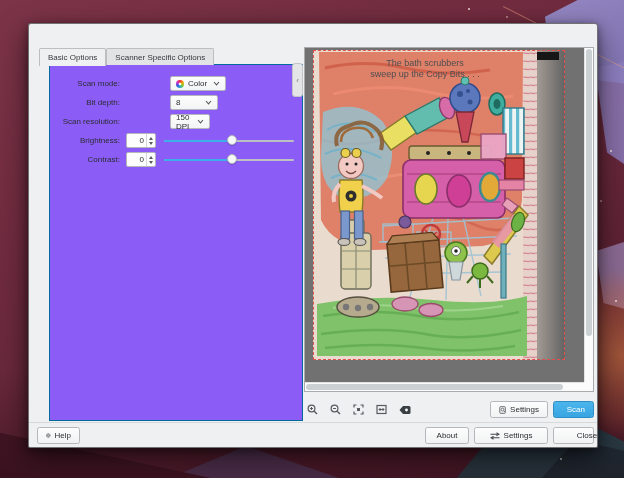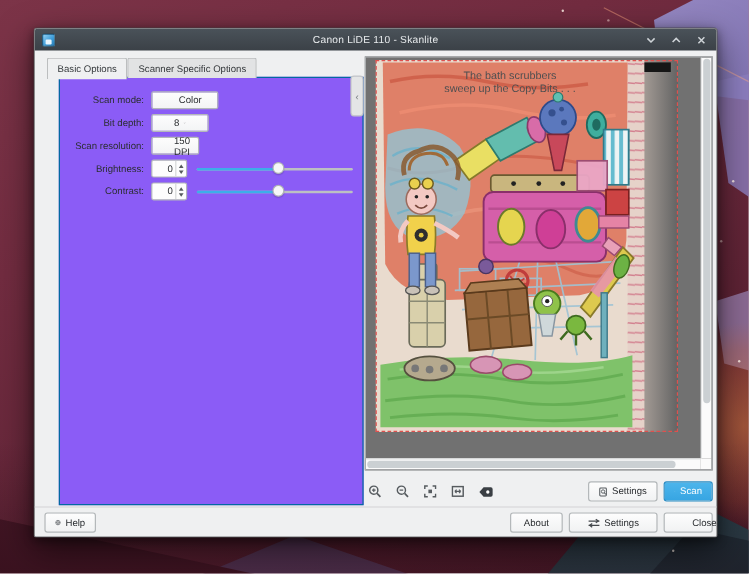--- a/index.html
+++ b/index.html
@@ -37,22 +37,22 @@
   .win-controls svg { display:block; }
 
   .tabbar { position:absolute; left:10px; top:24px; display:flex; z-index:3; }
   .tab { height:17px; padding:0 8px; display:flex; align-items:center; border:1px solid #bcbebf; border-bottom:none;
     border-radius:2px 2px 0 0; background:#e2e3e4; color:#35393c;text-align:center; }
   .tab.active { background:#eff0f1; height:18px; position:relative; z-index:4; }
   .panel { position:absolute; left:20px; top:40px; width:254px; height:357px; border:1px solid #0369a1; background:#8b5cf6; z-index:2; }
   .form { padding-top:9px; }
   .frow { display:flex; align-items:center; height:19px; padding:0 8px 0 4px; }
   .flabel { width:66px; text-align:right; margin-right:6px; color:#2b2e31; }
-  .combo { height:15px; min-width:40px; display:inline-flex; align-items:center; gap:4px; padding:0 18px;
-    background:linear-gradient(#fdfdfd,#f3f4f5); border:1px solid #b4b8ba; border-radius:2px; }
+  .combo { height:15px; min-width:40px; display:inline-flex; align-items:center; gap:4px; padding:0 5px;
+    background:linear-gradient(#fdfdfd,#f3f4f5); border:1px solid #b4b8ba; border-radius:2px;margin-left:44px; }
   .combo .cval { flex:1; }
   .color-wheel { width:8px; height:8px; border-radius:50%;
     background:radial-gradient(circle,#fff 0 1.5px,transparent 1.6px),
       conic-gradient(#e33 0deg,#ea0 60deg,#8c3 120deg,#2ac 180deg,#35d 240deg,#c3c 300deg,#e33 360deg); }
   .spin { width:30px; height:15px; display:inline-flex; background:#fdfdfd; border:1px solid #b4b8ba; border-radius:2px; overflow:hidden; }
   .spin .sval { flex:1; text-align:right; padding:2px 2px 0 0; }
   .spin .sarrows { width:9px; border-left:1px solid #d5d7d8; display:flex; flex-direction:column; align-items:center; justify-content:center; gap:2px; }
   .tri-up { width:0; height:0; border-left:2.5px solid transparent; border-right:2.5px solid transparent; border-bottom:3px solid #55595c; }
   .tri-dn { width:0; height:0; border-left:2.5px solid transparent; border-right:2.5px solid transparent; border-top:3px solid #55595c; }
   .slider { flex:1; position:relative; height:15px; margin-left:8px; }
@@ -110,41 +110,20 @@
   <div class="star" style="left:468px;top:8px"></div>
   <div class="star" style="left:506px;top:16px;opacity:.6"></div>
   <div class="star" style="left:610px;top:150px"></div>
   <div class="star" style="left:600px;top:200px;opacity:.6"></div>
   <div class="star" style="left:615px;top:300px"></div>
   <div class="star" style="left:588px;top:360px;opacity:.7"></div>
   <div class="star" style="left:560px;top:458px;opacity:.8"></div>
 
   <div class="window">
 
-    <div class="titlebar">
-      <span class="app-icon"></span>
-      <span class="title-text">Canon LiDE 110 - Skanlite</span>
-      <span class="win-controls">
-        <span>
-            <svg width="9" height="9" viewBox="0 0 9 9">
-              <polyline points="1.5,3 4.5,6 7.5,3" fill="none" stroke="#ced3d7" stroke-width="1.3"></polyline>
-            </svg>
-          </span>
-        <span>
-            <svg width="9" height="9" viewBox="0 0 9 9">
-              <polyline points="1.5,6 4.5,3 7.5,6" fill="none" stroke="#ced3d7" stroke-width="1.3"></polyline>
-            </svg>
-          </span>
-        <span>
-            <svg width="9" height="9" viewBox="0 0 9 9">
-              <path d="M2 2 L7 7 M7 2 L2 7" stroke="#ced3d7" stroke-width="1.3"></path>
-            </svg>
-          </span>
-      </span>
-    </div>
 
     <div class="tabbar">
       <div class="tab active">
           <span>Basic Options</span>
         </div>
       <div class="tab">
           <span>Scanner Specific Options</span>
         </div>
     </div>
 

